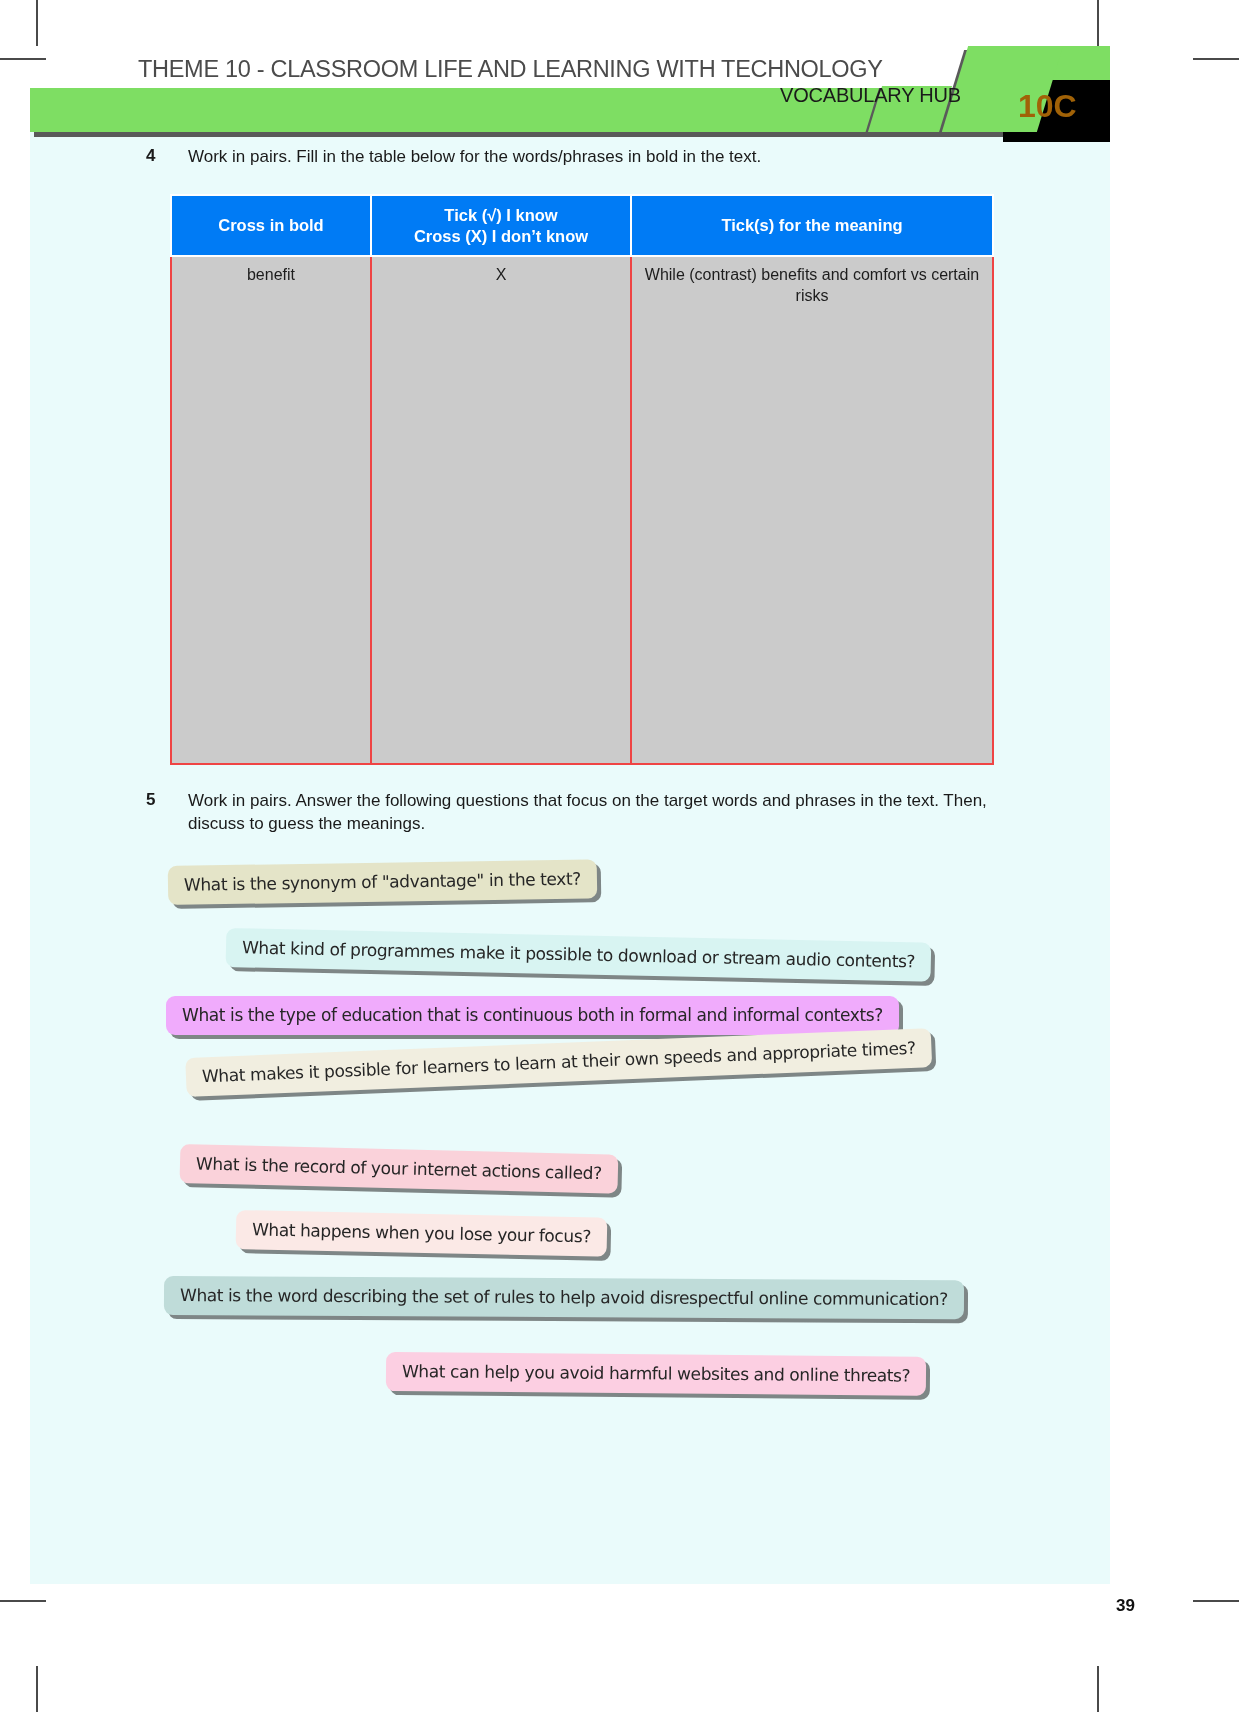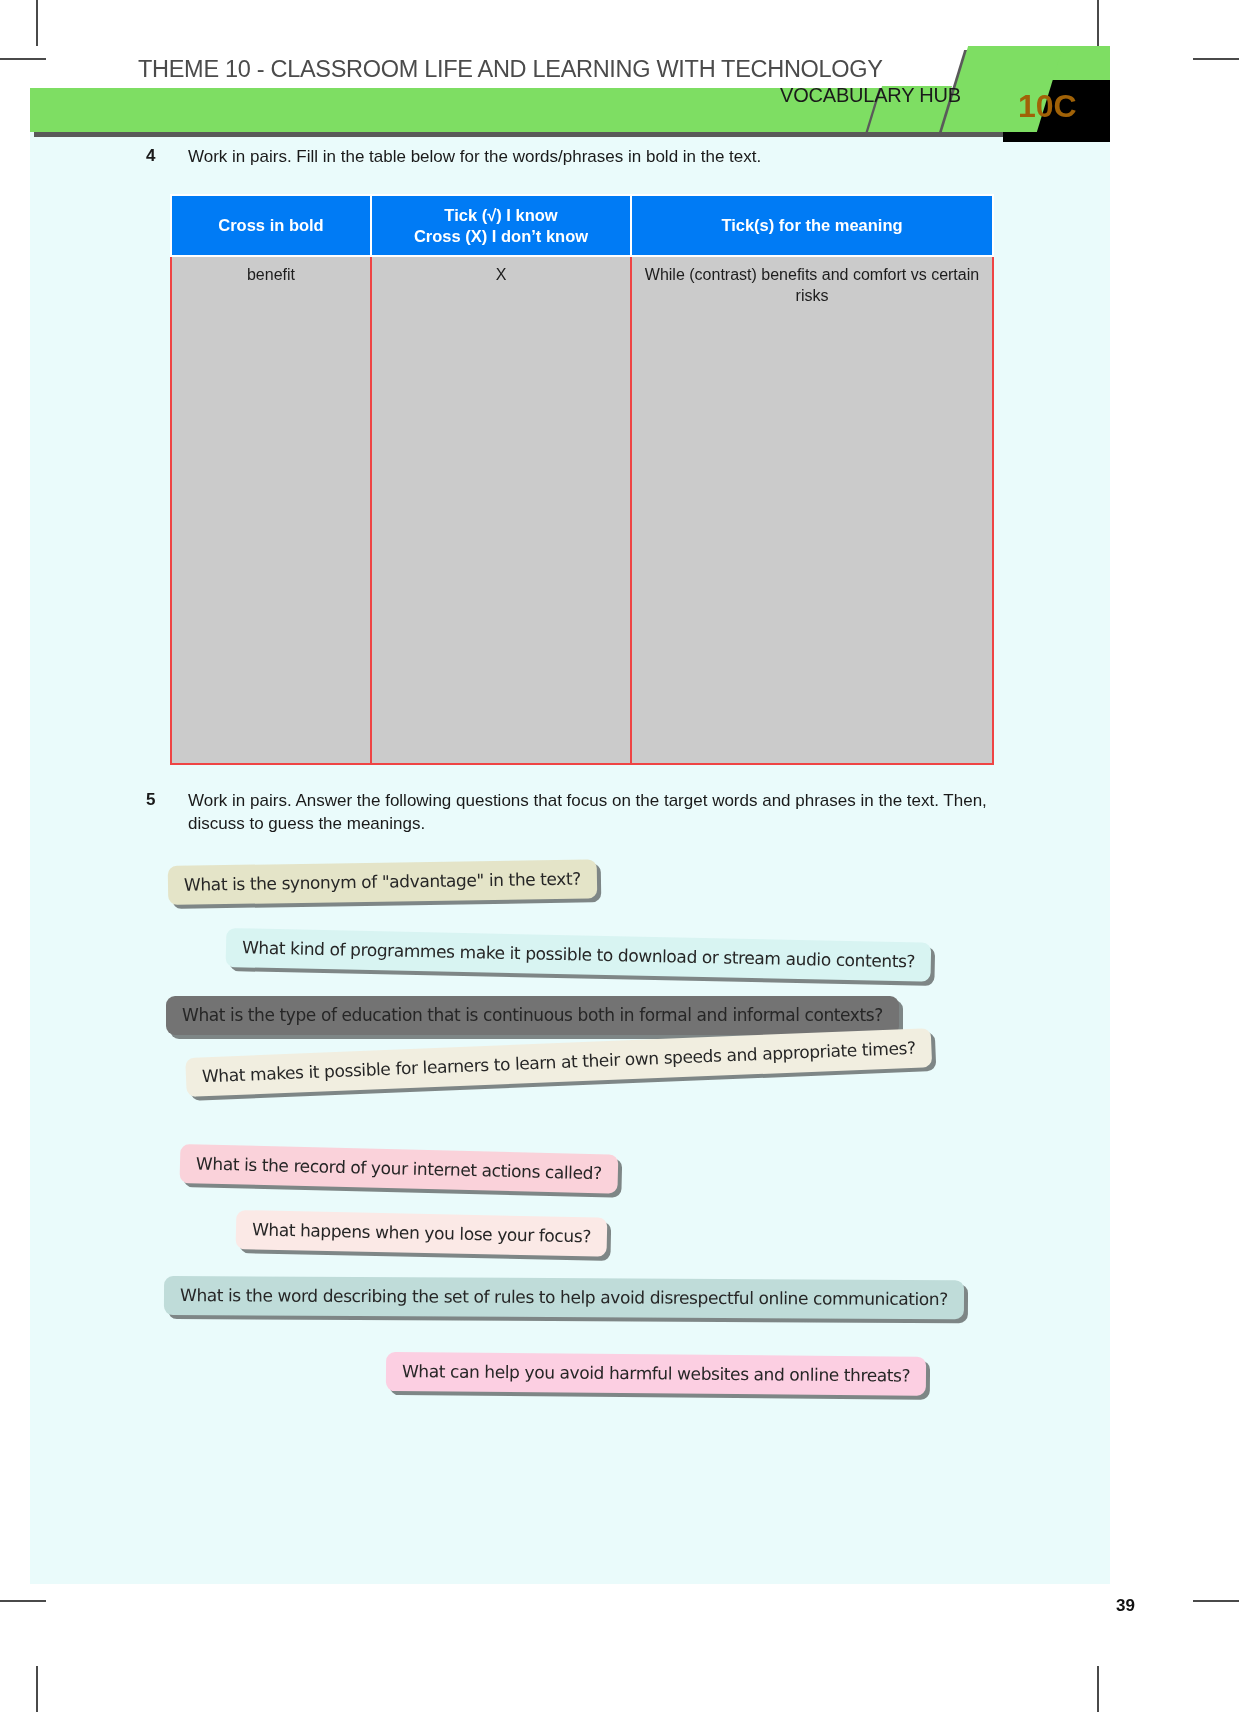--- a/index.html
+++ b/index.html
@@ -281,21 +281,21 @@
   </table>
 
   <div class="ex-row" style="left:146px; top:790px; width:860px;">
     <div class="ex-num">5</div>
     <div class="ex-text">Work in pairs. Answer the following questions that focus on the target words and phrases in the text. Then, discuss to guess the meanings.</div>
   </div>
 
   <div id="bubbles">
       <div class="bubble" style="left: 168px; top: 866px; background: rgb(228, 228, 200); font-size: 17px; transform: rotate(-0.9deg); transform-origin: left center;">What is the synonym of "advantage" in the text?</div>
       <div class="bubble" style="left: 226px; top: 928px; background: rgb(216, 244, 242); font-size: 17px; transform: rotate(1.2deg); transform-origin: left center;">What kind of programmes make it possible to download or stream audio contents?</div>
-      <div class="bubble" style="left: 166px; top: 996px; background: #737373; font-size: 17px; transform: rotate(0deg); transform-origin: left center;">What is the type of education that is continuous both in formal and informal contexts?</div>
+      <div class="bubble" style="left: 166px; top: 996px; background: #f0abfc; font-size: 17px; transform: rotate(0deg); transform-origin: left center;">What is the type of education that is continuous both in formal and informal contexts?</div>
       <div class="bubble" style="left: 186px; top: 1058px; background: rgb(241, 238, 224); font-size: 17px; transform: rotate(-2.3deg); transform-origin: left center;">What makes it possible for learners to learn at their own speeds and appropriate times?</div>
       <div class="bubble" style="left: 180px; top: 1144px; background: rgb(250, 210, 218); font-size: 17px; transform: rotate(1.4deg); transform-origin: left center;">What is the record of your  internet actions called?</div>
       <div class="bubble" style="left: 236px; top: 1210px; background: rgb(251, 233, 230); font-size: 17px; transform: rotate(1.2deg); transform-origin: left center;">What happens when you lose your focus?</div>
       <div class="bubble" style="left: 164px; top: 1276px; background: rgb(191, 220, 217); font-size: 17px; transform: rotate(0.3deg); transform-origin: left center;">What is the word describing the set of rules to help avoid disrespectful online communication?</div>
       <div class="bubble" style="left: 386px; top: 1352px; background: rgb(252, 207, 226); font-size: 17px; transform: rotate(0.5deg); transform-origin: left center;">What can help you avoid harmful websites and online threats?</div>
     </div>
 
   <div id="page-number">39</div>
 
 </div>

